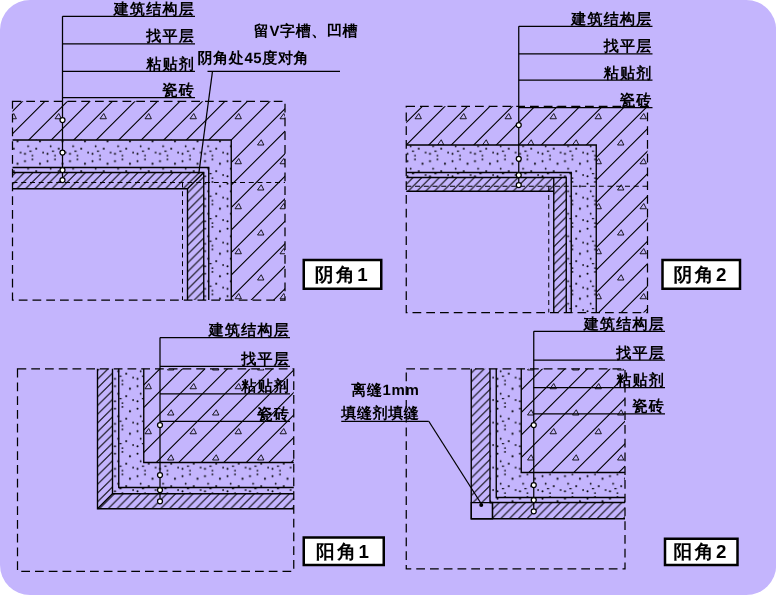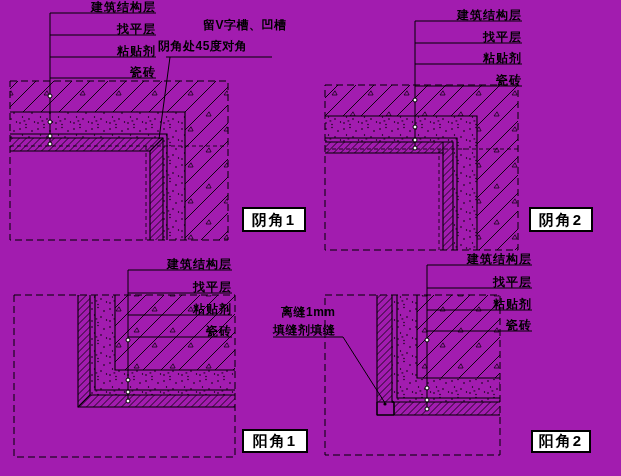--- a/index.html
+++ b/index.html
@@ -1,16 +1,16 @@
 <!DOCTYPE html>
 <html><head>
 <meta charset="utf-8">
 <style>
   html,body{margin:0;padding:0;background:#ffffff;}
-  #canvas{position:relative;width:621px;height:476px;background:#a21caf;overflow:hidden;}
+  #canvas{position:relative;width:621px;height:476px;background:#c4b5fd;overflow:hidden;border-radius:24px;}
   svg{position:absolute;left:0;top:0;}
   text{fill:#000;font-family:"Liberation Sans","DejaVu Sans",sans-serif;}
   .layer-label{font-size:12px;font-weight:bold;letter-spacing:1px;}
   .note-text{font-size:12px;font-weight:bold;letter-spacing:0.5px;}
   .panel-title{font-size:15px;font-weight:bold;letter-spacing:2px;}
   .thin{stroke:#000;stroke-width:1;fill:none;}
   .face{stroke:#000;stroke-width:1.1;fill:none;}
   .dashed{stroke:#000;stroke-width:1;fill:none;stroke-dasharray:7 4;}
   .hidden-line{stroke:#000;stroke-width:0.8;fill:none;stroke-dasharray:4 3;}
   .mark{fill:#fff;stroke:#000;stroke-width:1;}

